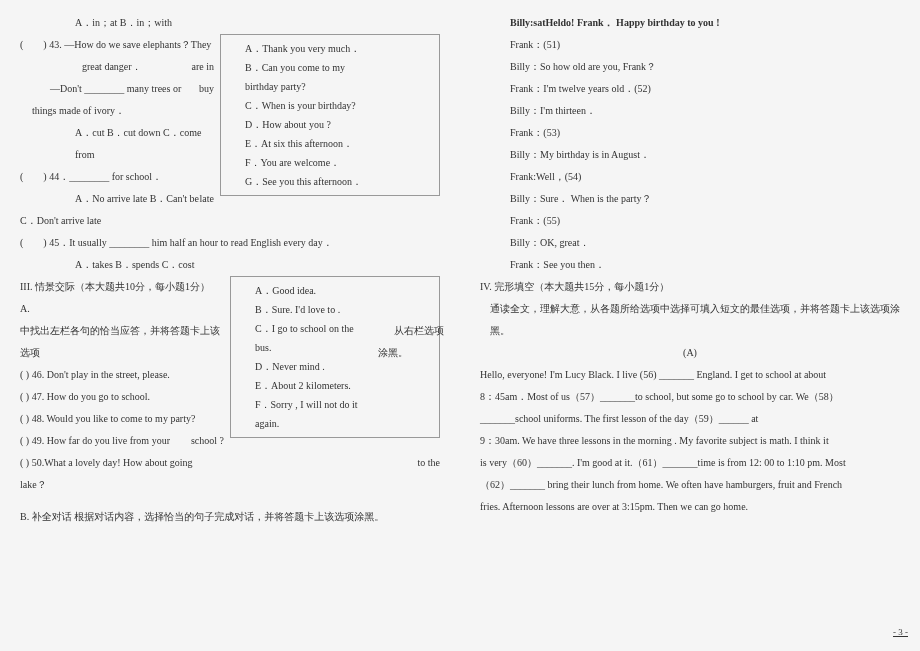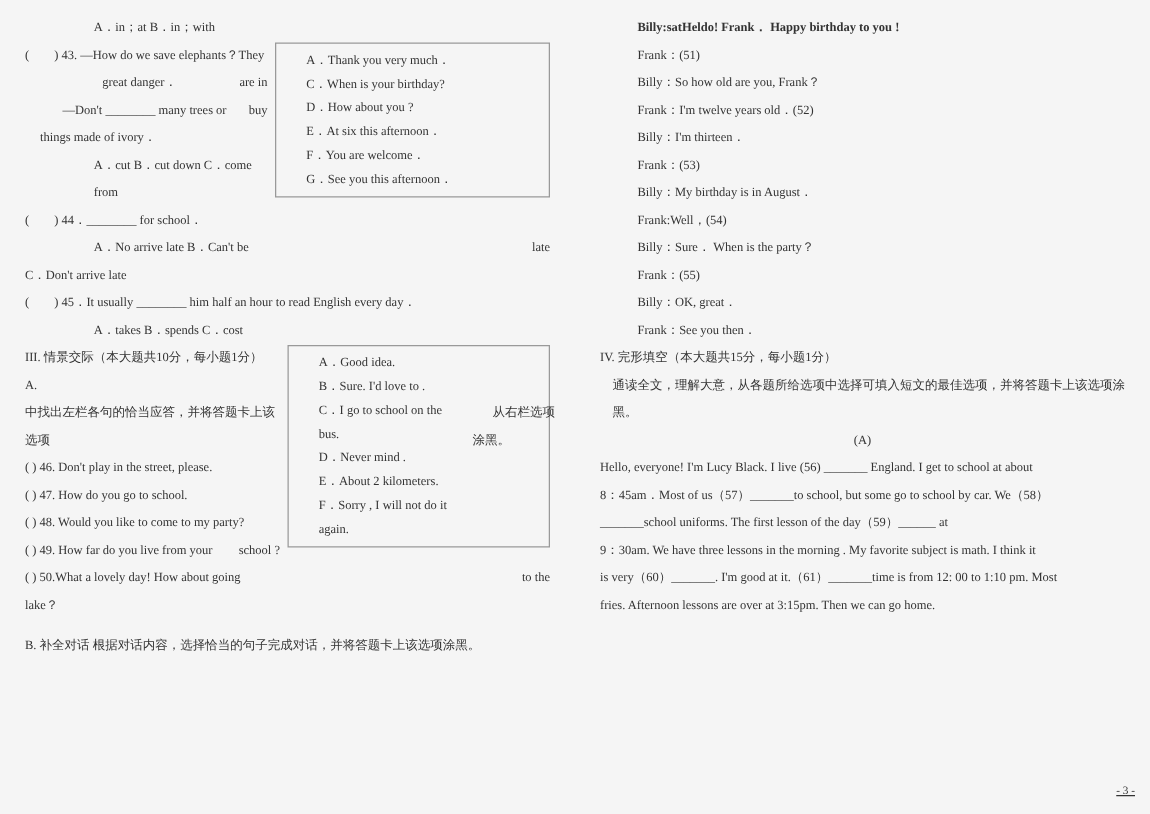--- a/index.html
+++ b/index.html
@@ -57,20 +57,22 @@
 </style>
 </head>
 <body>
 
 <div class="col col-left">
 
   <div class="indent2">A．in；at  B．in；with</div>
 
   <div class="boxed float-right-box">
     <div>A．Thank you very much．</div>
+    <div>B．Can you come to my</div>
+    <div>birthday party?</div>
     <div>C．When is your birthday?</div>
     <div>D．How about you ?</div>
     <div>E．At six this afternoon．</div>
     <div>F．You are welcome．</div>
     <div>G．See you this afternoon．</div>
   </div>
 
   <div>
     <span>(　　) 43. —How do we save elephants？They</span>
     <span style="float:right;">are in</span>
@@ -148,16 +150,17 @@
 
   <div class="section-title">IV. 完形填空（本大题共15分，每小题1分）</div>
   <div style="padding-left:10px;">通读全文，理解大意，从各题所给选项中选择可填入短文的最佳选项，并将答题卡上该选项涂黑。</div>
   <div style="text-align:center;">(A)</div>
 
   <div>Hello, everyone! I'm Lucy Black. I live (56) _______ England. I get to school at about</div>
   <div>8：45am．Most of us（57）_______to school, but some go to school by car. We（58）</div>
   <div>_______school uniforms. The first lesson of the day（59）______ at</div>
   <div>9：30am. We have three lessons in the morning . My favorite subject is math. I think it</div>
   <div>is very（60）_______. I'm good at it.（61）_______time is from 12: 00 to 1:10 pm. Most</div>
+  <div>（62）_______ bring their lunch from home. We often have hamburgers,  fruit and French</div>
   <div>fries. Afternoon lessons are over at 3:15pm. Then we can go home.</div>
 
   <div class="page-num">- 3 -</div>
 </div>
 
 </body></html>

